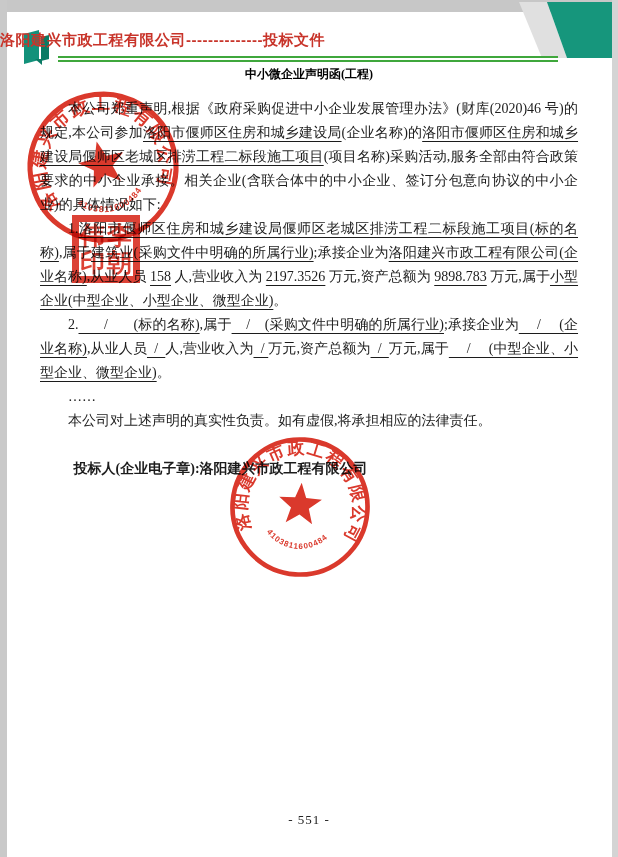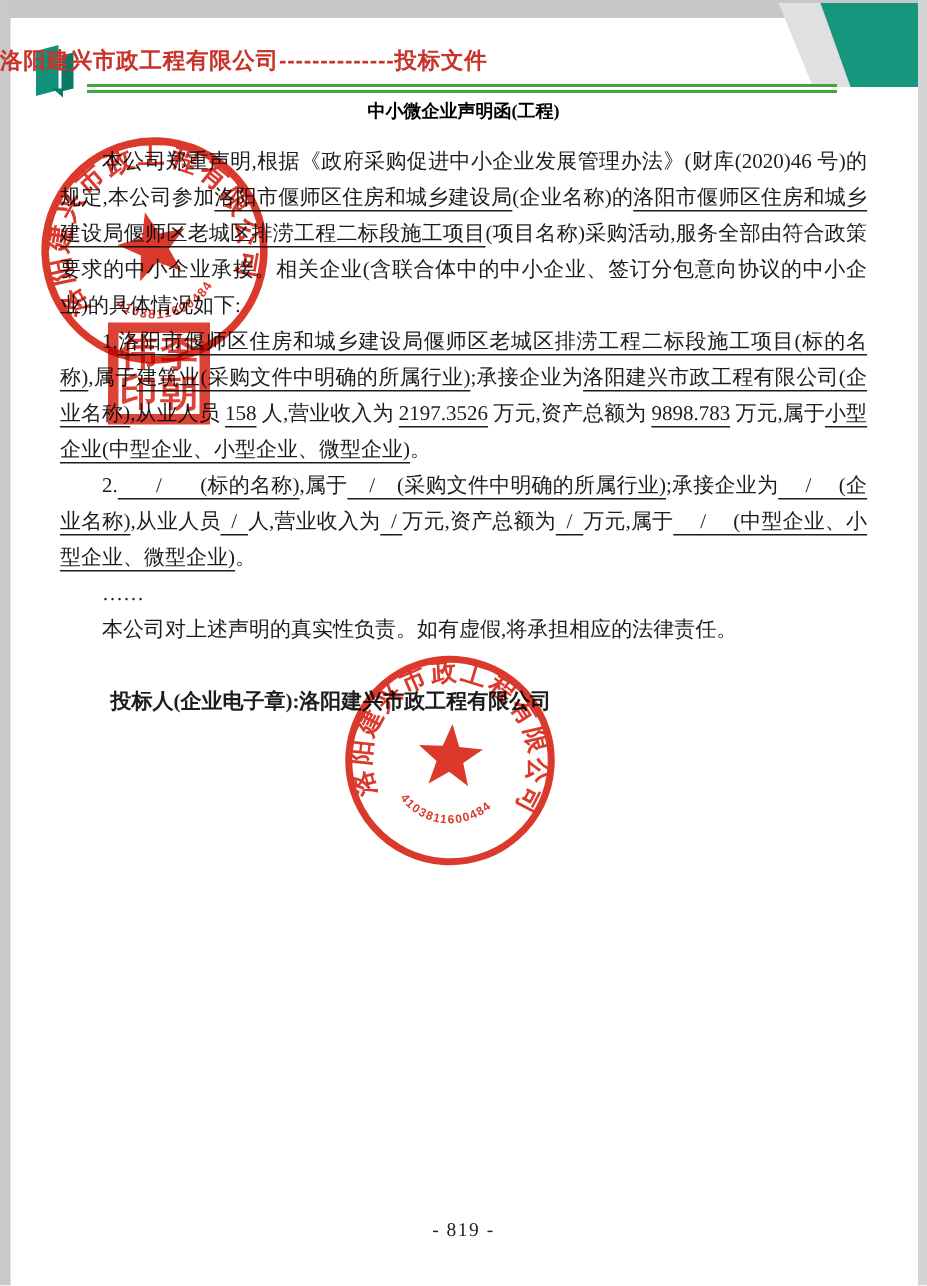--- a/index.html
+++ b/index.html
@@ -121,13 +121,13 @@
   <circle cx="80" cy="80" r="72" fill="none" stroke="#d7281a" stroke-width="5"></circle>
   <polygon points="80,54 85.9,69.9 102.8,70.6 89.5,81.1 94.1,97.4 80,88 65.9,97.4 70.5,81.1 57.2,70.6 74.1,69.9" fill="#d7281a"></polygon>
   <text font-size="18" letter-spacing="2">
     <textPath href="#arcB" startOffset="2">洛阳建兴市政工程有限公司</textPath>
   </text>
   <text font-size="8.5" letter-spacing="1">
     <textPath href="#numB" startOffset="4">4103811600484</textPath>
   </text>
 </svg>
 
-<div class="footer">- 819 -</div>
+<div class="footer">- 551 -</div>
 
 </body></html>

